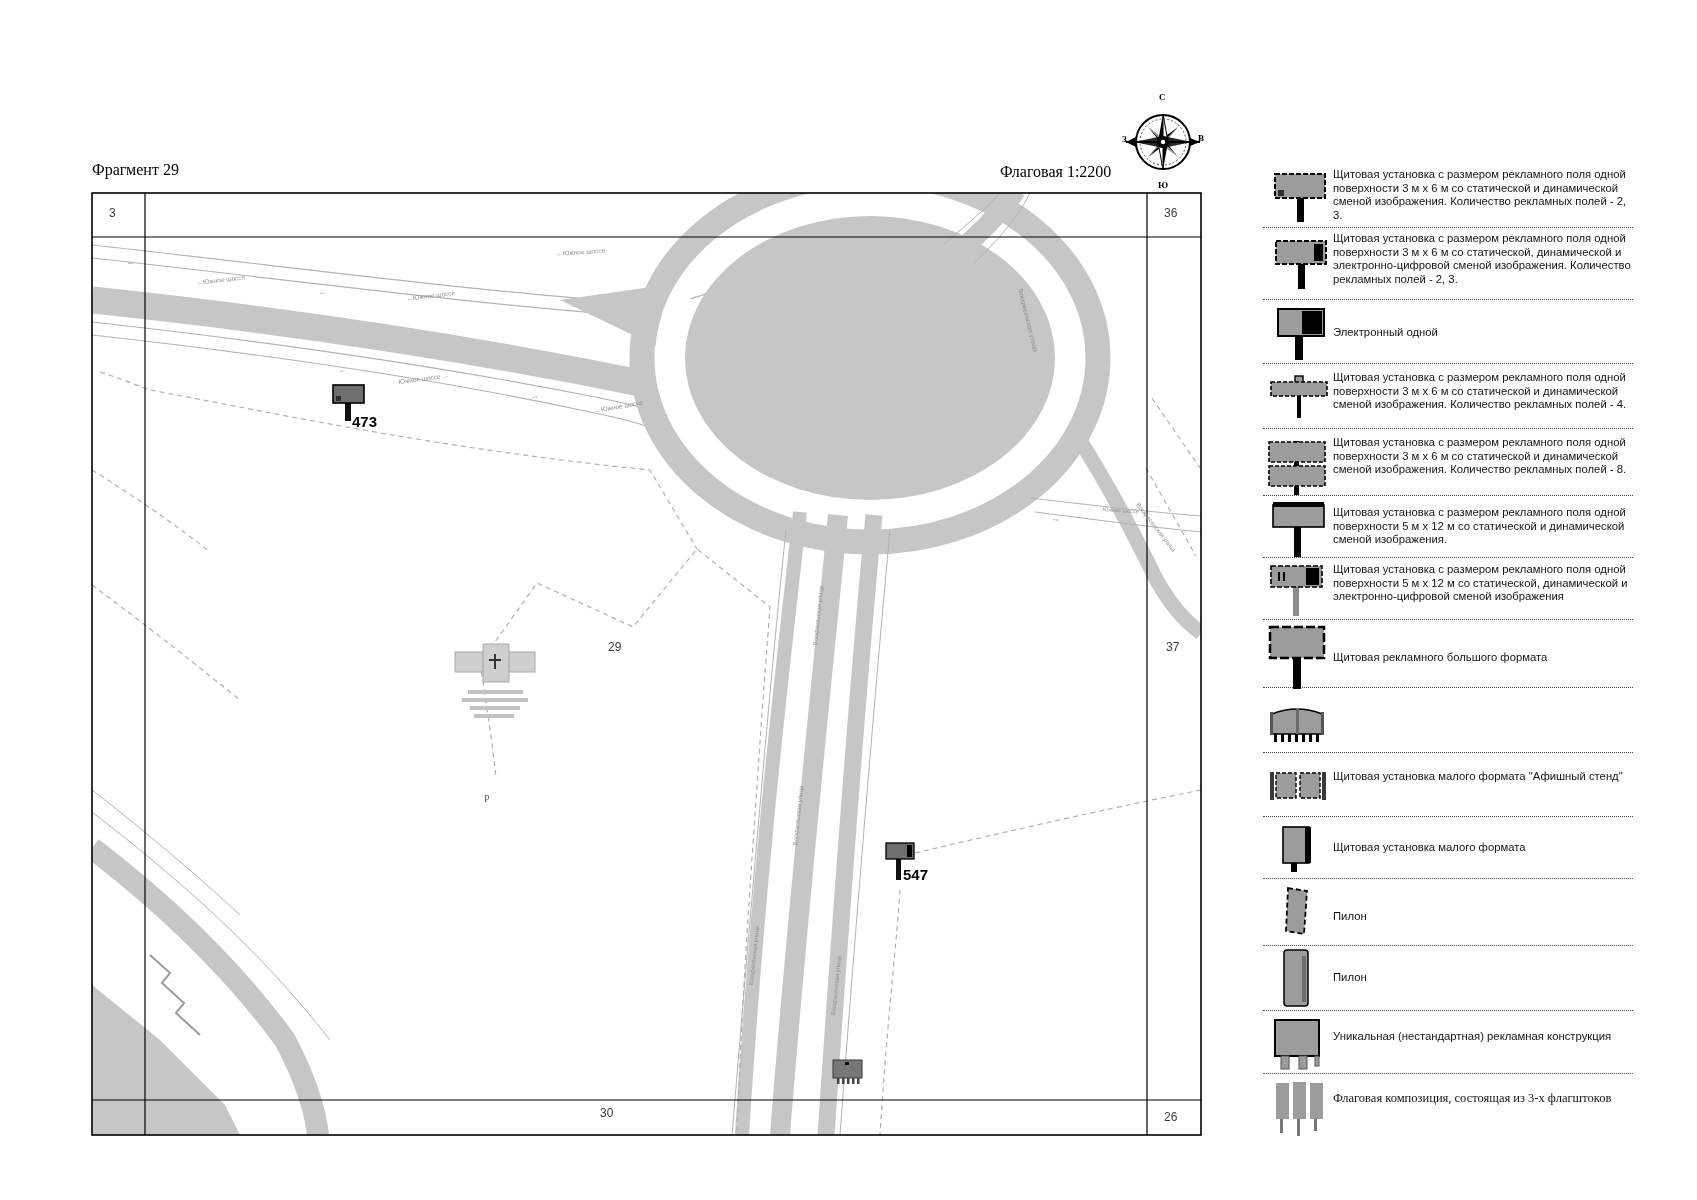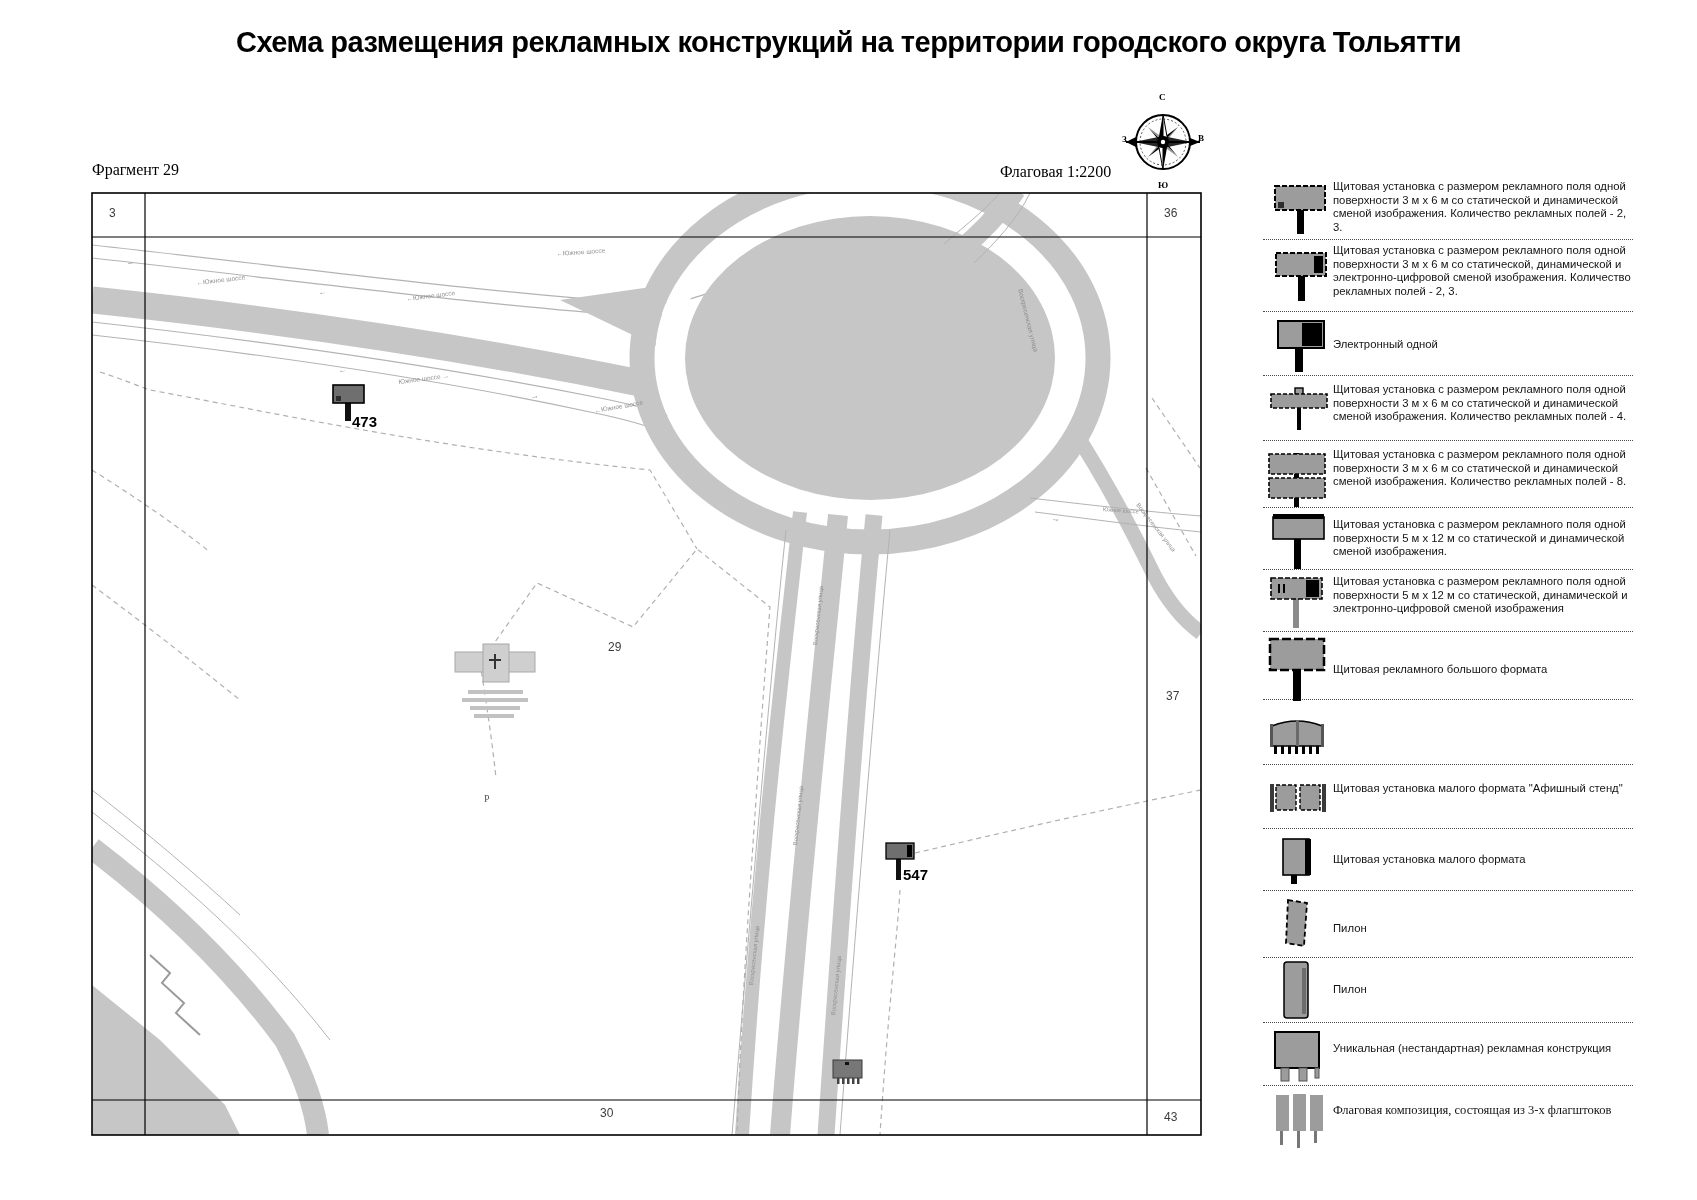--- a/index.html
+++ b/index.html
@@ -10,34 +10,33 @@
          font-family:"Liberation Sans",sans-serif;letter-spacing:-0.5px;}
   .serif{font-family:"Liberation Serif",serif;}
   #fragment-label{left:92px;top:161px;font-size:16px;}
   #scale-label{left:1000px;top:163px;font-size:16px;}
   .gridnum{font-size:12px;color:#3c3c3c;}
   .road-label{position:absolute;font-size:6.5px;color:#8f8f8f;white-space:nowrap;
               transform-origin:0 0;font-family:"Liberation Sans",sans-serif;}
   .arrow{position:absolute;font-size:8px;color:#7d7d7d;transform-origin:0 0;}
   .marker-label{position:absolute;font-size:15px;font-weight:bold;color:#000;}
   
-  #legend{left:1263px;top:12px;width:372px;height:1152px;}
+  #legend{left:1263px;top:0;width:372px;height:1152px;}
   .lsep{position:absolute;left:0;width:370px;border-top:1.5px dotted #4a4a4a;height:0;}
   .ltext{position:absolute;left:70px;width:303px;font-size:11.3px;line-height:13.5px;color:#141414;}
   .ltext.serif2{font-family:"Liberation Serif",serif;font-size:12.5px;line-height:16px;}
   .licon{position:absolute;display:block;}
   .compass-letter{position:absolute;font-family:"Liberation Serif",serif;font-weight:bold;
                   font-size:9px;color:#000;}
 </style>
 </head>
 <body>
 
 <div id="page">
 
-  <div id="title" class="abs">Схема размещения рекламных конструкций на территории городского округа Тольятти</div>
 
   <div id="fragment-label" class="abs serif">Фрагмент 29</div>
   <div id="scale-label" class="abs serif">Флаговая 1:2200</div>
 
   <div class="abs" style="left:1122px;top:92px;width:84px;height:102px;">
     <svg width="84" height="102" viewBox="0 0 84 102">
       <g>
         <circle cx="41" cy="50" r="27" fill="none" stroke="#000" stroke-width="2"></circle>
         <circle cx="41" cy="50" r="23" fill="none" stroke="#555" stroke-width="1" stroke-dasharray="2,2"></circle>
 
@@ -180,22 +179,22 @@
       <rect x="92" y="193" width="1109" height="942" stroke-width="1.6"></rect>
       <line x1="145" y1="193" x2="145" y2="1135" stroke-width="1.2"></line>
       <line x1="1147" y1="193" x2="1147" y2="1135" stroke-width="1.2"></line>
       <line x1="92" y1="237" x2="1201" y2="237" stroke-width="1.2"></line>
       <line x1="92" y1="1100" x2="1201" y2="1100" stroke-width="1.2"></line>
     </g>
   </svg>
 
   <span class="abs gridnum" style="left:109px;top:206px;">3</span>
   <span class="abs gridnum" style="left:1164px;top:206px;">36</span>
-  <span class="abs gridnum" style="left:1166px;top:689px;">37</span>
-  <span class="abs gridnum" style="left:1164px;top:1110px;">43</span>
+  <span class="abs gridnum" style="left:1166px;top:640px;">37</span>
+  <span class="abs gridnum" style="left:1164px;top:1110px;">26</span>
   <span class="abs gridnum" style="left:600px;top:1106px;">30</span>
   <span class="abs gridnum" style="left:608px;top:640px;">29</span>
 
   <span class="marker-label" style="left:352px;top:413px;">473</span>
   <span class="marker-label" style="left:903px;top:866px;">547</span>
 
   <span class="road-label" style="left:196px;top:279px;transform:rotate(-6.5deg);">←Южное шоссе</span>
   <span class="road-label" style="left:406px;top:295px;transform:rotate(-7deg);">←Южное шоссе</span>
   <span class="road-label" style="left:556px;top:250px;transform:rotate(-4deg);">←Южное шоссе</span>
   <span class="road-label" style="left:398px;top:378px;transform:rotate(-7deg);">Южное шоссе →</span>

